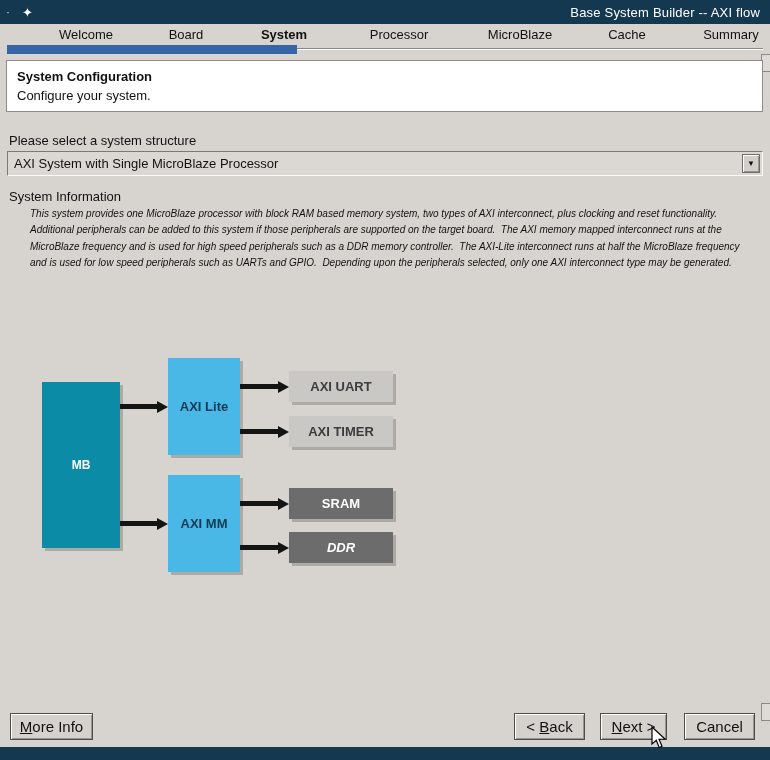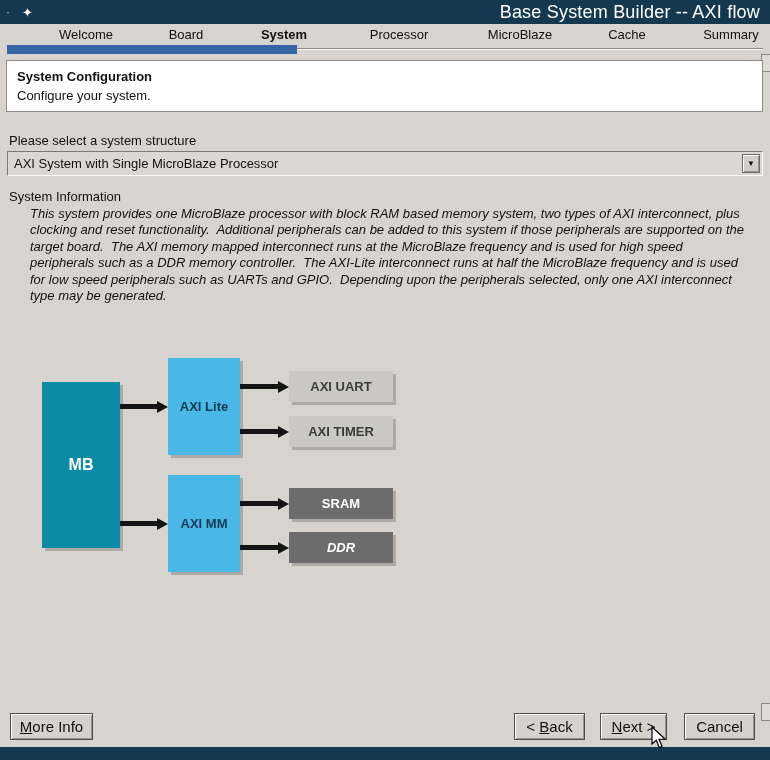--- a/index.html
+++ b/index.html
@@ -17,21 +17,21 @@
   .titlebar {
     position:absolute; top:0; left:0; width:770px; height:24px;
     background:#14384f;
     display:flex; align-items:center;
     color:#fff;
   }
   .titlebar .menu-dot { margin-left:6px; font-size:12px; color:#cfd8de; }
   .titlebar .app-ico  { margin-left:12px; font-size:13px; color:#fff; }
   .titlebar .title {
     flex:1; text-align:right; padding-right:10px;
-    font-size:18px; letter-spacing:.2px;
+    font-size:13px; letter-spacing:.2px;
   }
   .bottom-frame {
     position:absolute; left:0; bottom:0; width:770px; height:13px;
     background:#14384f;
   }
   .edge-grip {
     position:absolute; right:0; width:9px; height:18px;
     background:#dedbd7; border:1px solid #8a8a8a; border-right:none;
   }
   .edge-grip.top { top:54px; }
@@ -78,32 +78,32 @@
     border:1px solid #6e6c68;
     box-shadow:inset 1px 1px 0 #fff, inset -1px -1px 0 #979590;
     display:flex; align-items:center; justify-content:center;
     font-size:8px; color:#111; line-height:1;
   }
 
   
   .sysinfo-label { position:absolute; top:189px; left:9px; }
   .sysinfo-text {
     position:absolute; top:206px; left:30px; width:714px;
-    font-style:italic; font-size:13px; line-height:16.4px;
+    font-style:italic; font-size:10px; line-height:16.4px;
     white-space:pre-wrap;
   }
 
   
   .diagram { position:absolute; top:340px; left:0; width:480px; height:250px; }
   .blk {
     position:absolute; display:flex; align-items:center; justify-content:center;
     font-weight:bold;
     box-shadow:3px 3px 0 #adaaa6;
   }
-  .blk-mb   { left:42px;  top:42px;  width:78px;  height:166px; background:#0b8ba6; color:#fff; font-size:16px; }
+  .blk-mb   { left:42px;  top:42px;  width:78px;  height:166px; background:#0b8ba6; color:#fff; font-size:12px; }
   .blk-ic   { left:168px; top:0;     width:72px;  height:97px;  background:#49b8e7; color:#123a52; font-size:13px; }
   .blk-lite { top:18px; }
   .blk-mm   { top:135px; }
   .blk-per  { left:289px; width:104px; height:31px; font-size:13px; }
   .blk-light{ background:#c9c8c5; color:#3c3c3c; }
   .blk-dark { background:#6c6c6c; color:#fff; }
   .blk-uart { top:31px; }
   .blk-timer{ top:76px; }
   .blk-sram { top:148px; }
   .blk-ddr  { top:192px;font-style:italic; }

